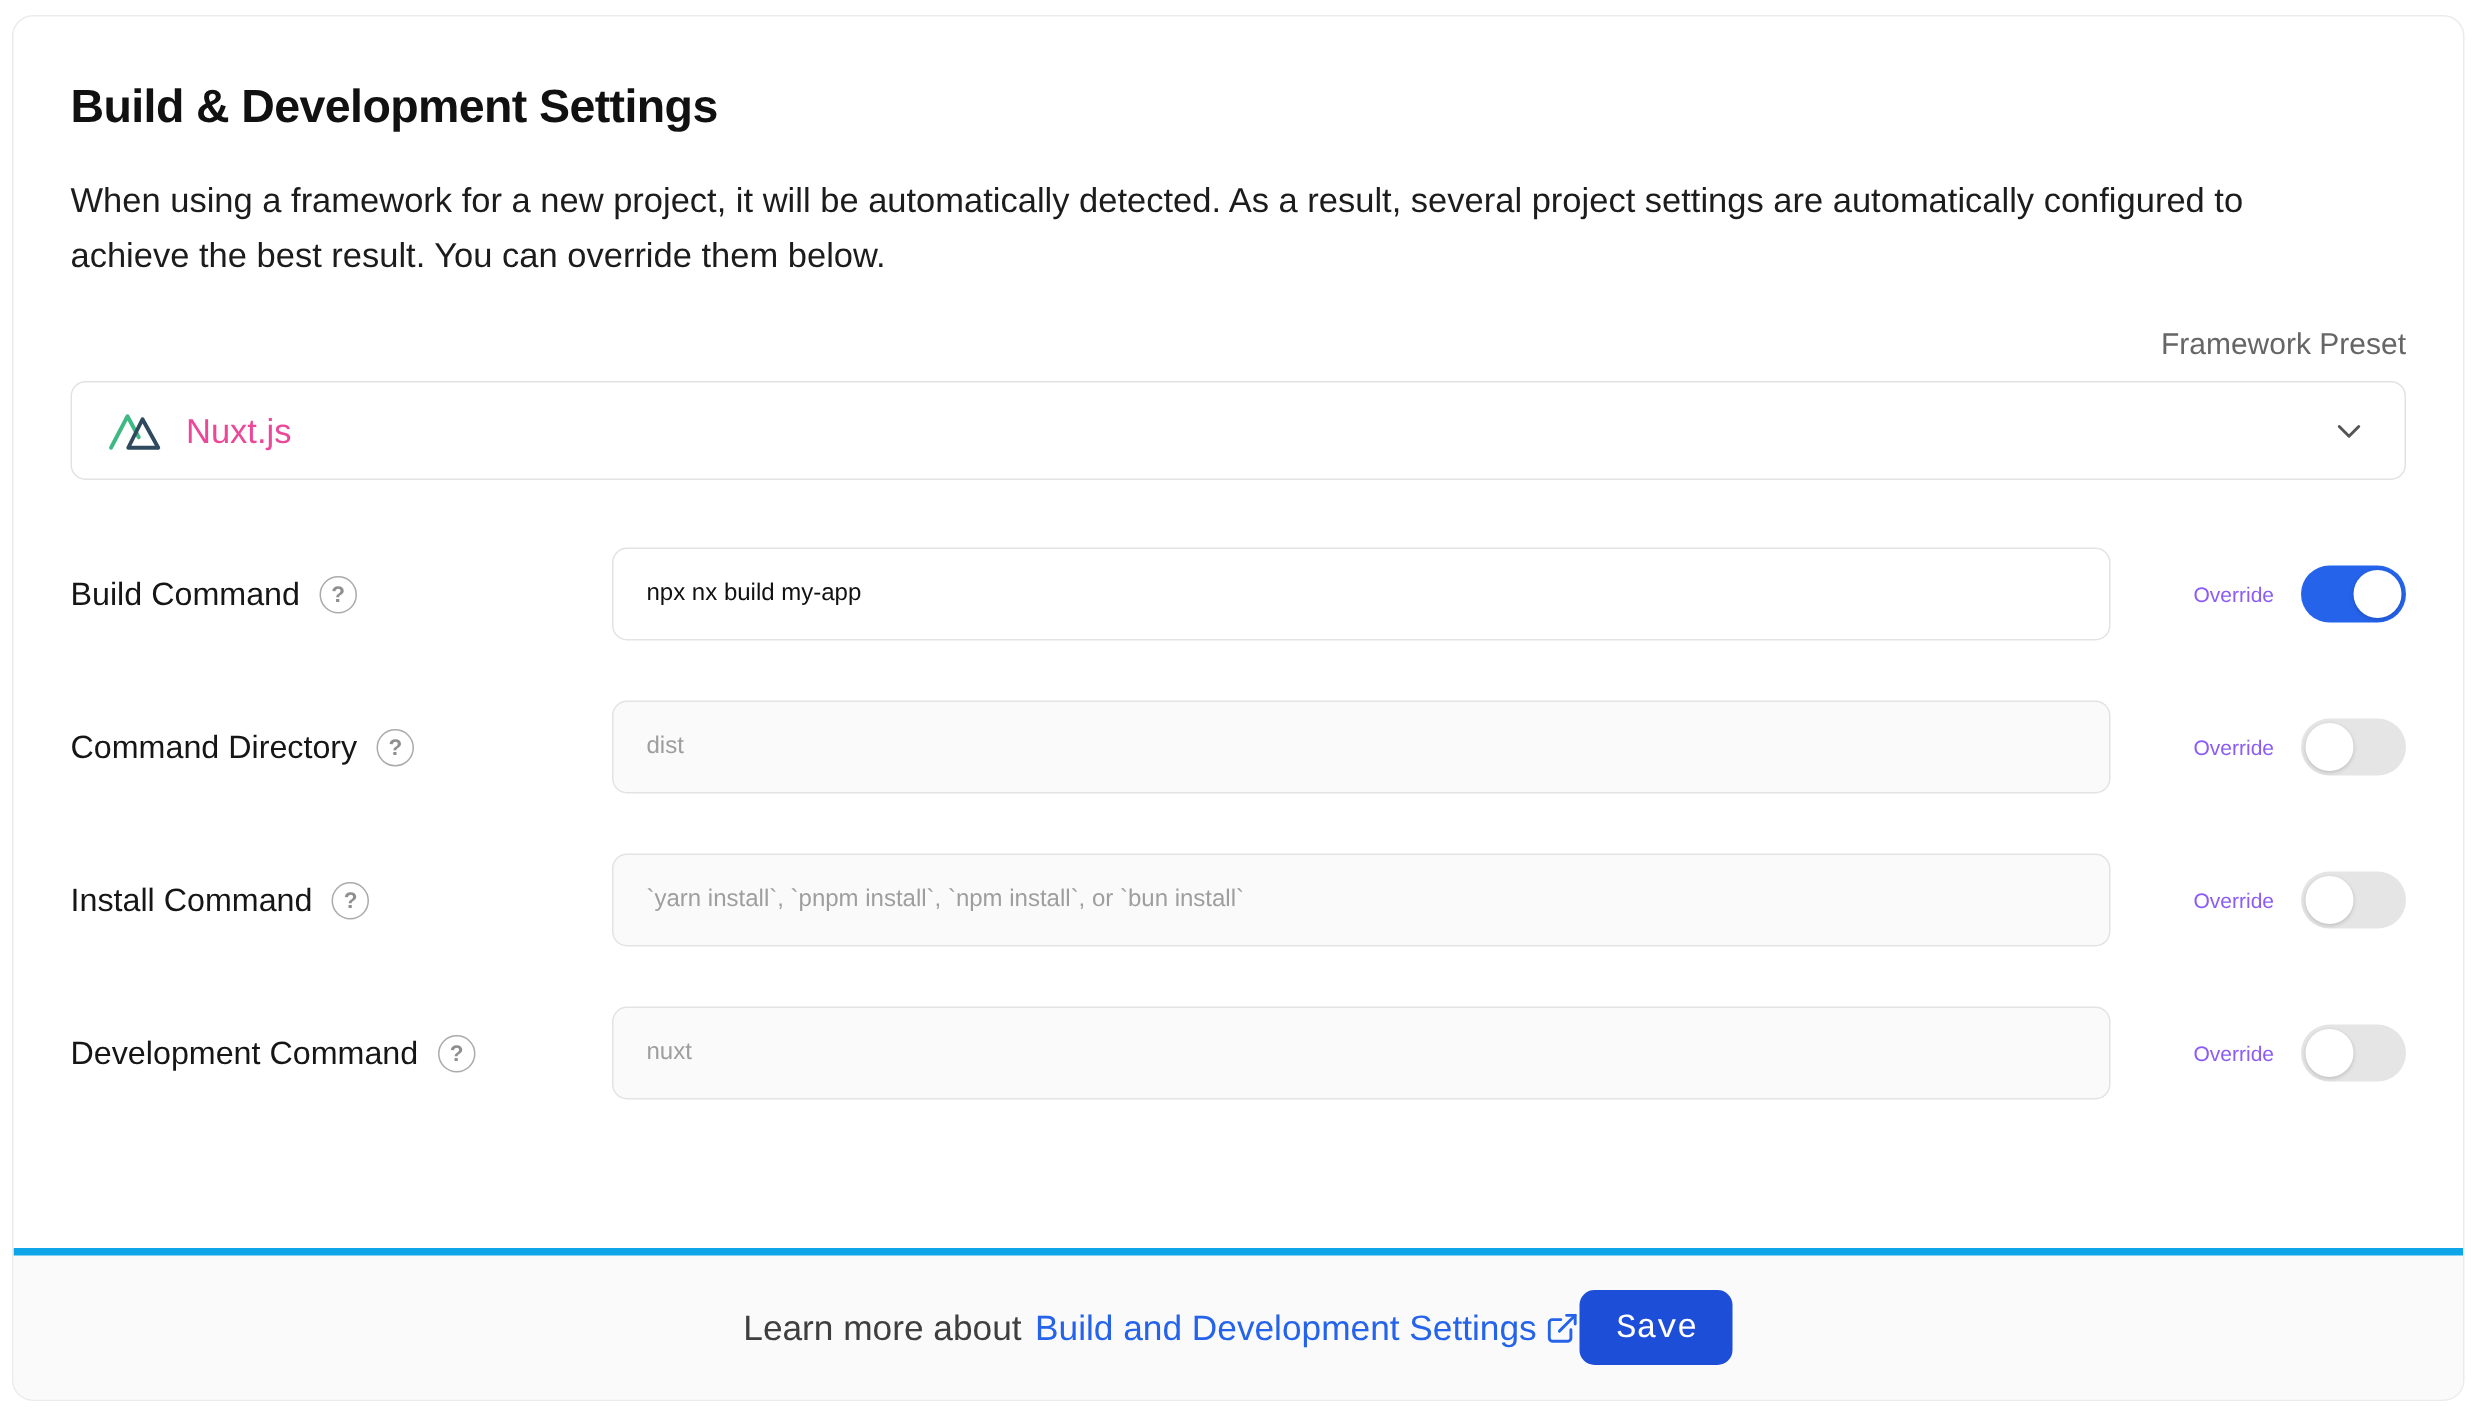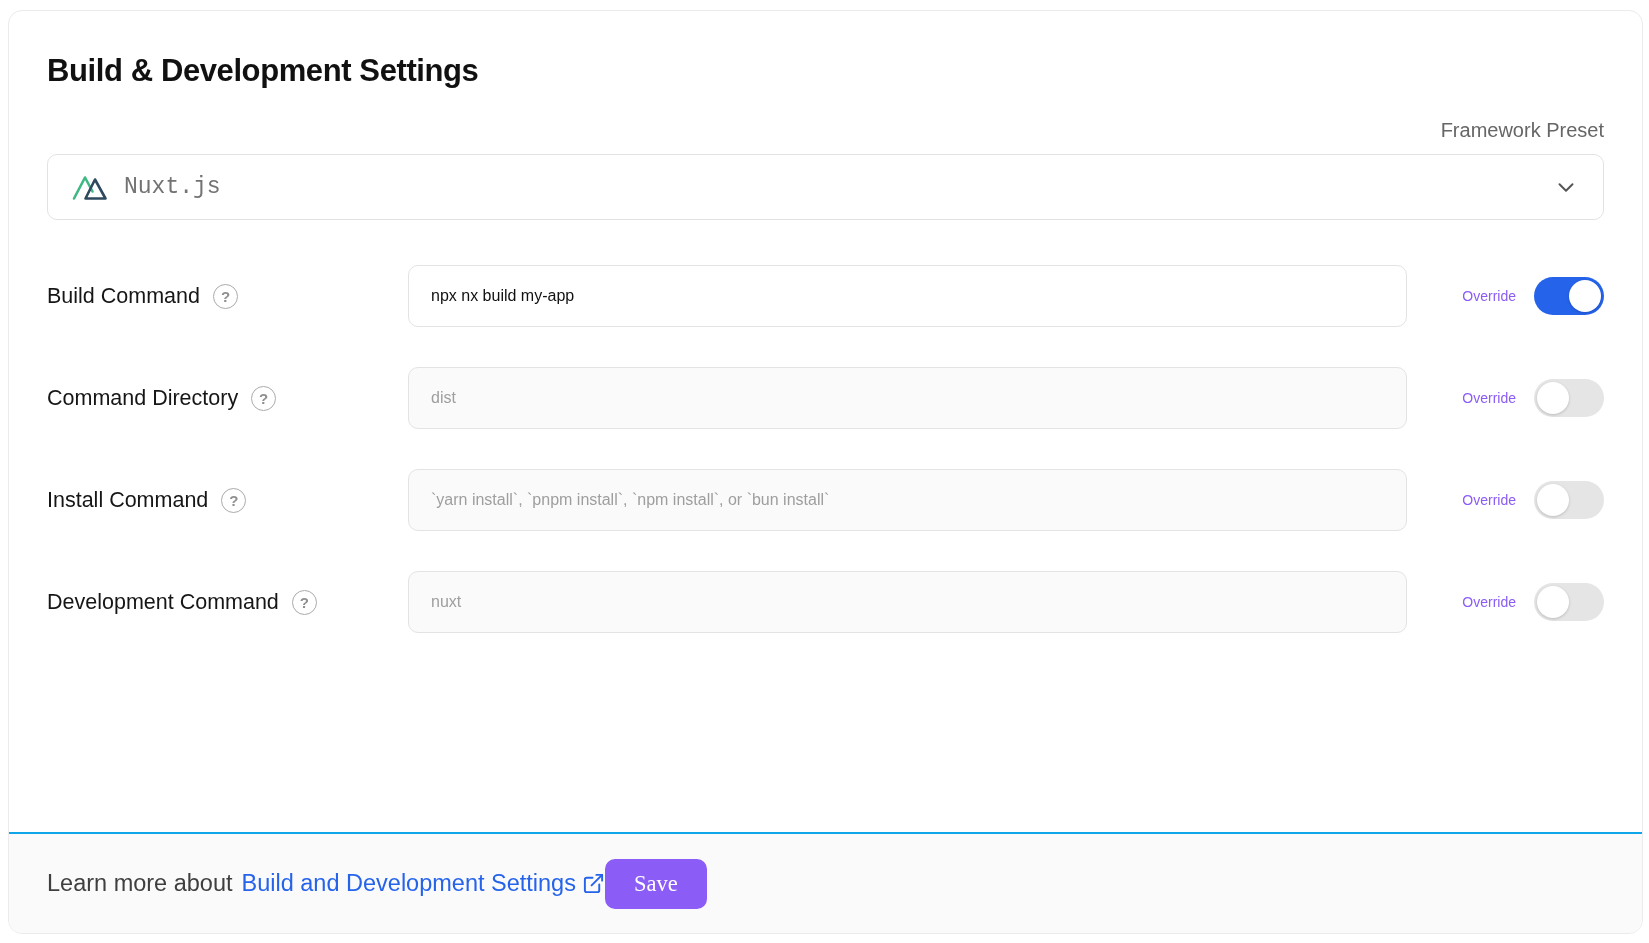--- a/index.html
+++ b/index.html
@@ -34,21 +34,21 @@
   .fw-label { margin-top:30px; font-size:20px; color:#666666;text-align:right; }
 
   .select {
     margin-top:12px; height:66px;
     border:1px solid #e2e2e2; border-radius:10px;
     background:#ffffff;
     display:flex; align-items:center;
     padding:0 24px; gap:15px;
     cursor:pointer;
   }
-  .select-value { font-size:23px; color:#737373;font-family:Liberation Mono, monospace; }
+  .select-value { font-size:23px; color:#ec4899; }
   .chevron { margin-left:auto; display:flex; }
 
   .row { display:flex; align-items:center; margin-top:40px;gap:13px; }
   .row.first { margin-top:45px; }
   .row-label {
     width:348px; flex-shrink:0;
     display:flex; align-items:center; gap:13px;
     font-size:21.5px; font-weight:500; color:#161616;
   }
   .help {
@@ -81,46 +81,47 @@
   .knob {
     position:absolute; top:3px; width:32px; height:32px;
     border-radius:50%; background:#ffffff;
     box-shadow:0 1px 3px rgba(0,0,0,0.18);
   }
   .toggle.on  .knob { right:3px; }
   .toggle.off .knob { left:3px; }
 
   .footer {
     height:101px; flex-shrink:0;
-    background:#fafafa; border-top:2px solid #0ea5e9;
-    display:flex; align-items:center; justify-content:flex-start;
+    background:#fafafa; border-top:5px solid #0ea5e9;
+    display:flex; align-items:center; justify-content:center;
     padding:16px 38px;
   }
   .learn { font-size:23.5px; color:#3f3f3f; display:flex; align-items:center; }
   .learn-link {
     color:#2563eb; text-decoration:none; cursor:pointer;
     display:inline-flex; align-items:center; gap:6px; margin-left:9px;
   }
   .ext-icon { display:inline-flex; }
   .save-btn {
     width:102px; height:50px;
-    background:#8b5cf6; color:#ffffff;
+    background:#1d4ed8; color:#ffffff;
     border:none; border-radius:10px;
-    font-size:22.5px; font-weight:500; font-family:Liberation Serif, serif;
+    font-size:22.5px; font-weight:500; font-family:Liberation Mono, monospace;
     cursor:pointer;
   }
 </style>
 </head>
 <body>
 
 <div class="card">
   <div class="card-body">
 
     <h1 class="title">Build &amp; Development Settings</h1>
 
+    <p class="description">When using a framework for a new project, it will be automatically detected. As a result, several project settings are automatically configured to achieve the best result. You can override them below.</p>
 
     <div class="fw-label">Framework Preset</div>
 
     <div class="select">
       <span style="display:flex;">
         <svg width="37" height="28" viewBox="0 0 37 28" fill="none">
           <path d="M2 25.5 L13 4.5 L20.5 18.5" stroke="#3fb984" stroke-width="2.6" stroke-linejoin="round" stroke-linecap="round"></path>
           <path d="M13.5 25.5 L23 6.5 L33.5 25.5 Z" stroke="#2f495e" stroke-width="2.6" stroke-linejoin="round"></path>
         </svg>
       </span>

